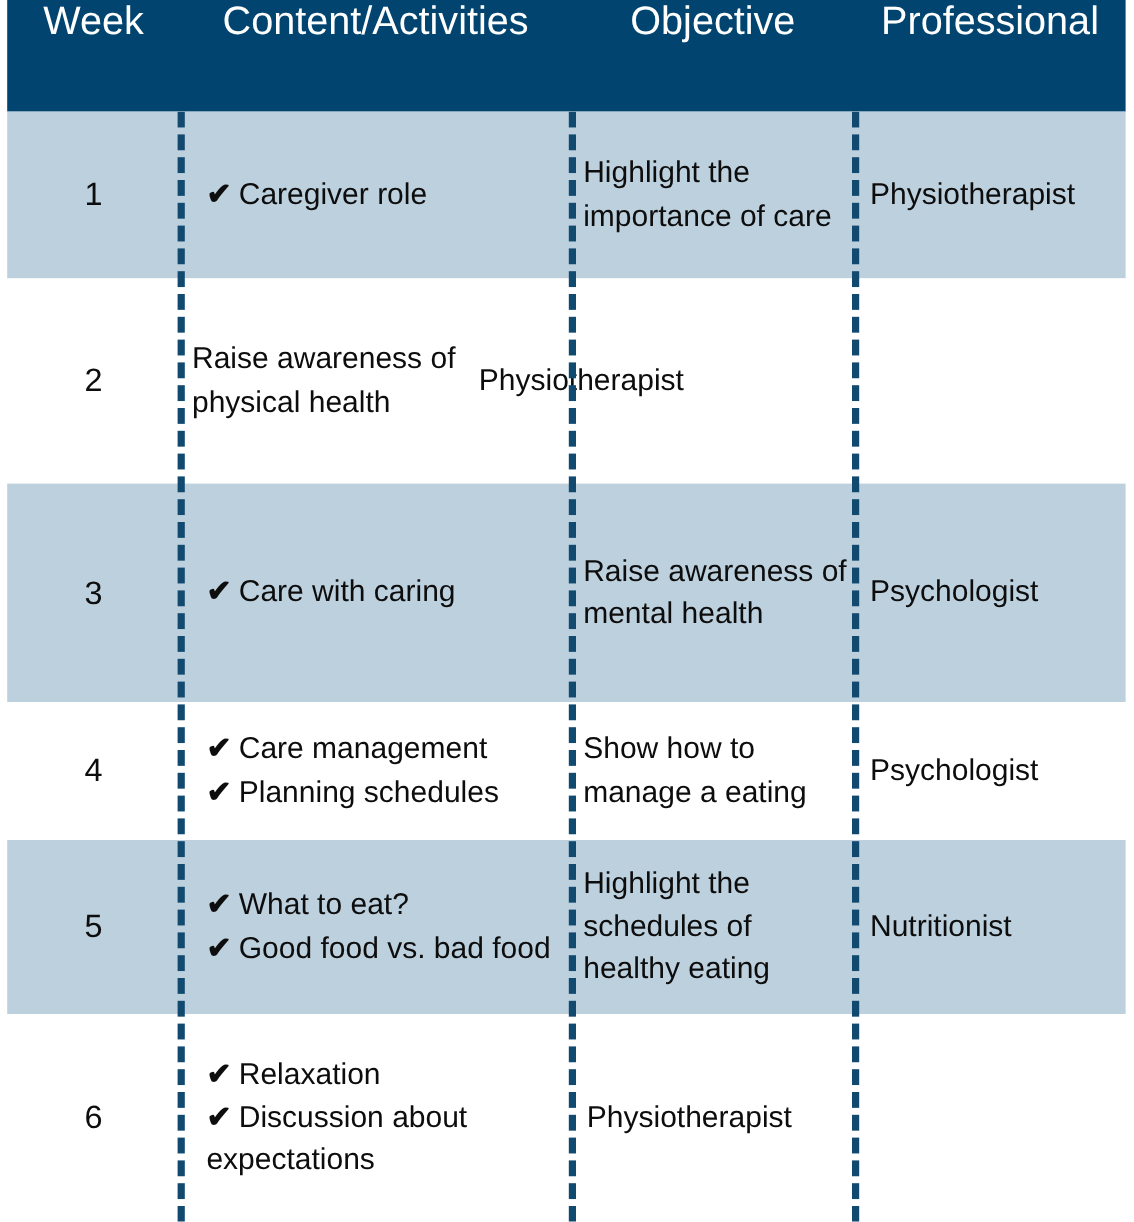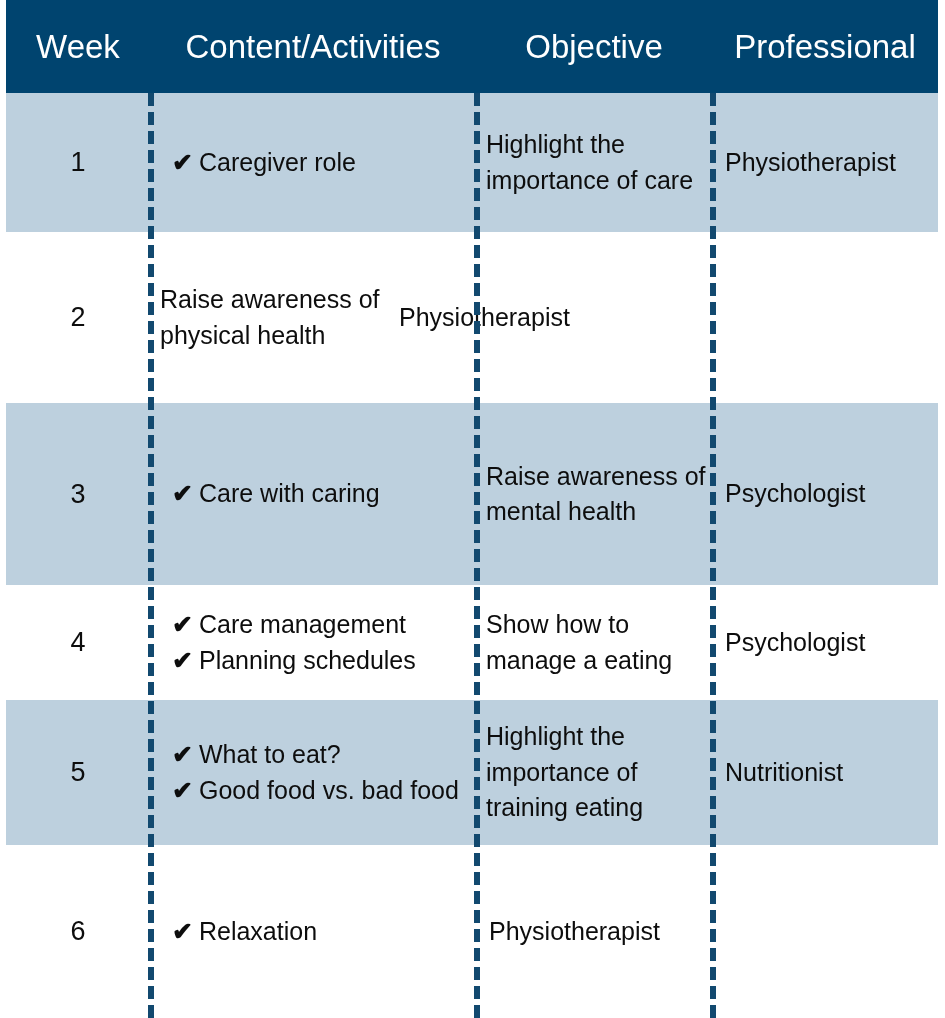--- a/index.html
+++ b/index.html
@@ -30,22 +30,21 @@
     height: 93px;
     background: #00446f;
   }
   .thead-inner {
     position: absolute;
     left: 0;
     top: 0;
     width: 100%;
     height: 68px;
     display: flex;
-    align-items: center;
-    margin-top: 13px;
+    align-items: flex-start;
   }
   .th {
     color: #ffffff;
     font-size: 33px;
     line-height: 1.05;
     text-align: center;
     white-space: nowrap;
     box-sizing: border-box;
   }
   .th-week        { width: 144px; }
@@ -167,27 +166,28 @@
         </div>
         <div class="cell cell-objective">Show how to manage a eating</div>
         <div class="cell cell-professional">Psychologist</div>
       </div>
       <div class="row shaded" style="top: 607px; height: 145px;">
         <div class="cell cell-week">5</div>
         <div class="cell cell-content">
           <span class="act-line"><span class="check">✔</span><span>What to eat?</span></span>
           <span class="act-line"><span class="check">✔</span><span>Good food vs. bad food</span></span>
         </div>
-        <div class="cell cell-objective">Highlight the importance of training eating</div>
+        <div class="cell cell-objective">Highlight the schedules of healthy eating</div>
         <div class="cell cell-professional">Nutritionist</div>
       </div>
       <div class="row plain" style="top: 752px; height: 173px;">
         <div class="cell cell-week">6</div>
         <div class="cell cell-content">
           <span class="act-line"><span class="check">✔</span><span>Relaxation</span></span>
+          <span class="act-line"><span class="check">✔</span><span>Discussion about expectations</span></span>
         </div>
         <div class="cell cell-professional">Physiotherapist</div>
       </div>
     </div>
 
   <div class="divider d1"></div>
   <div class="divider d2"></div>
   <div class="divider d3"></div>
 
 </div>

